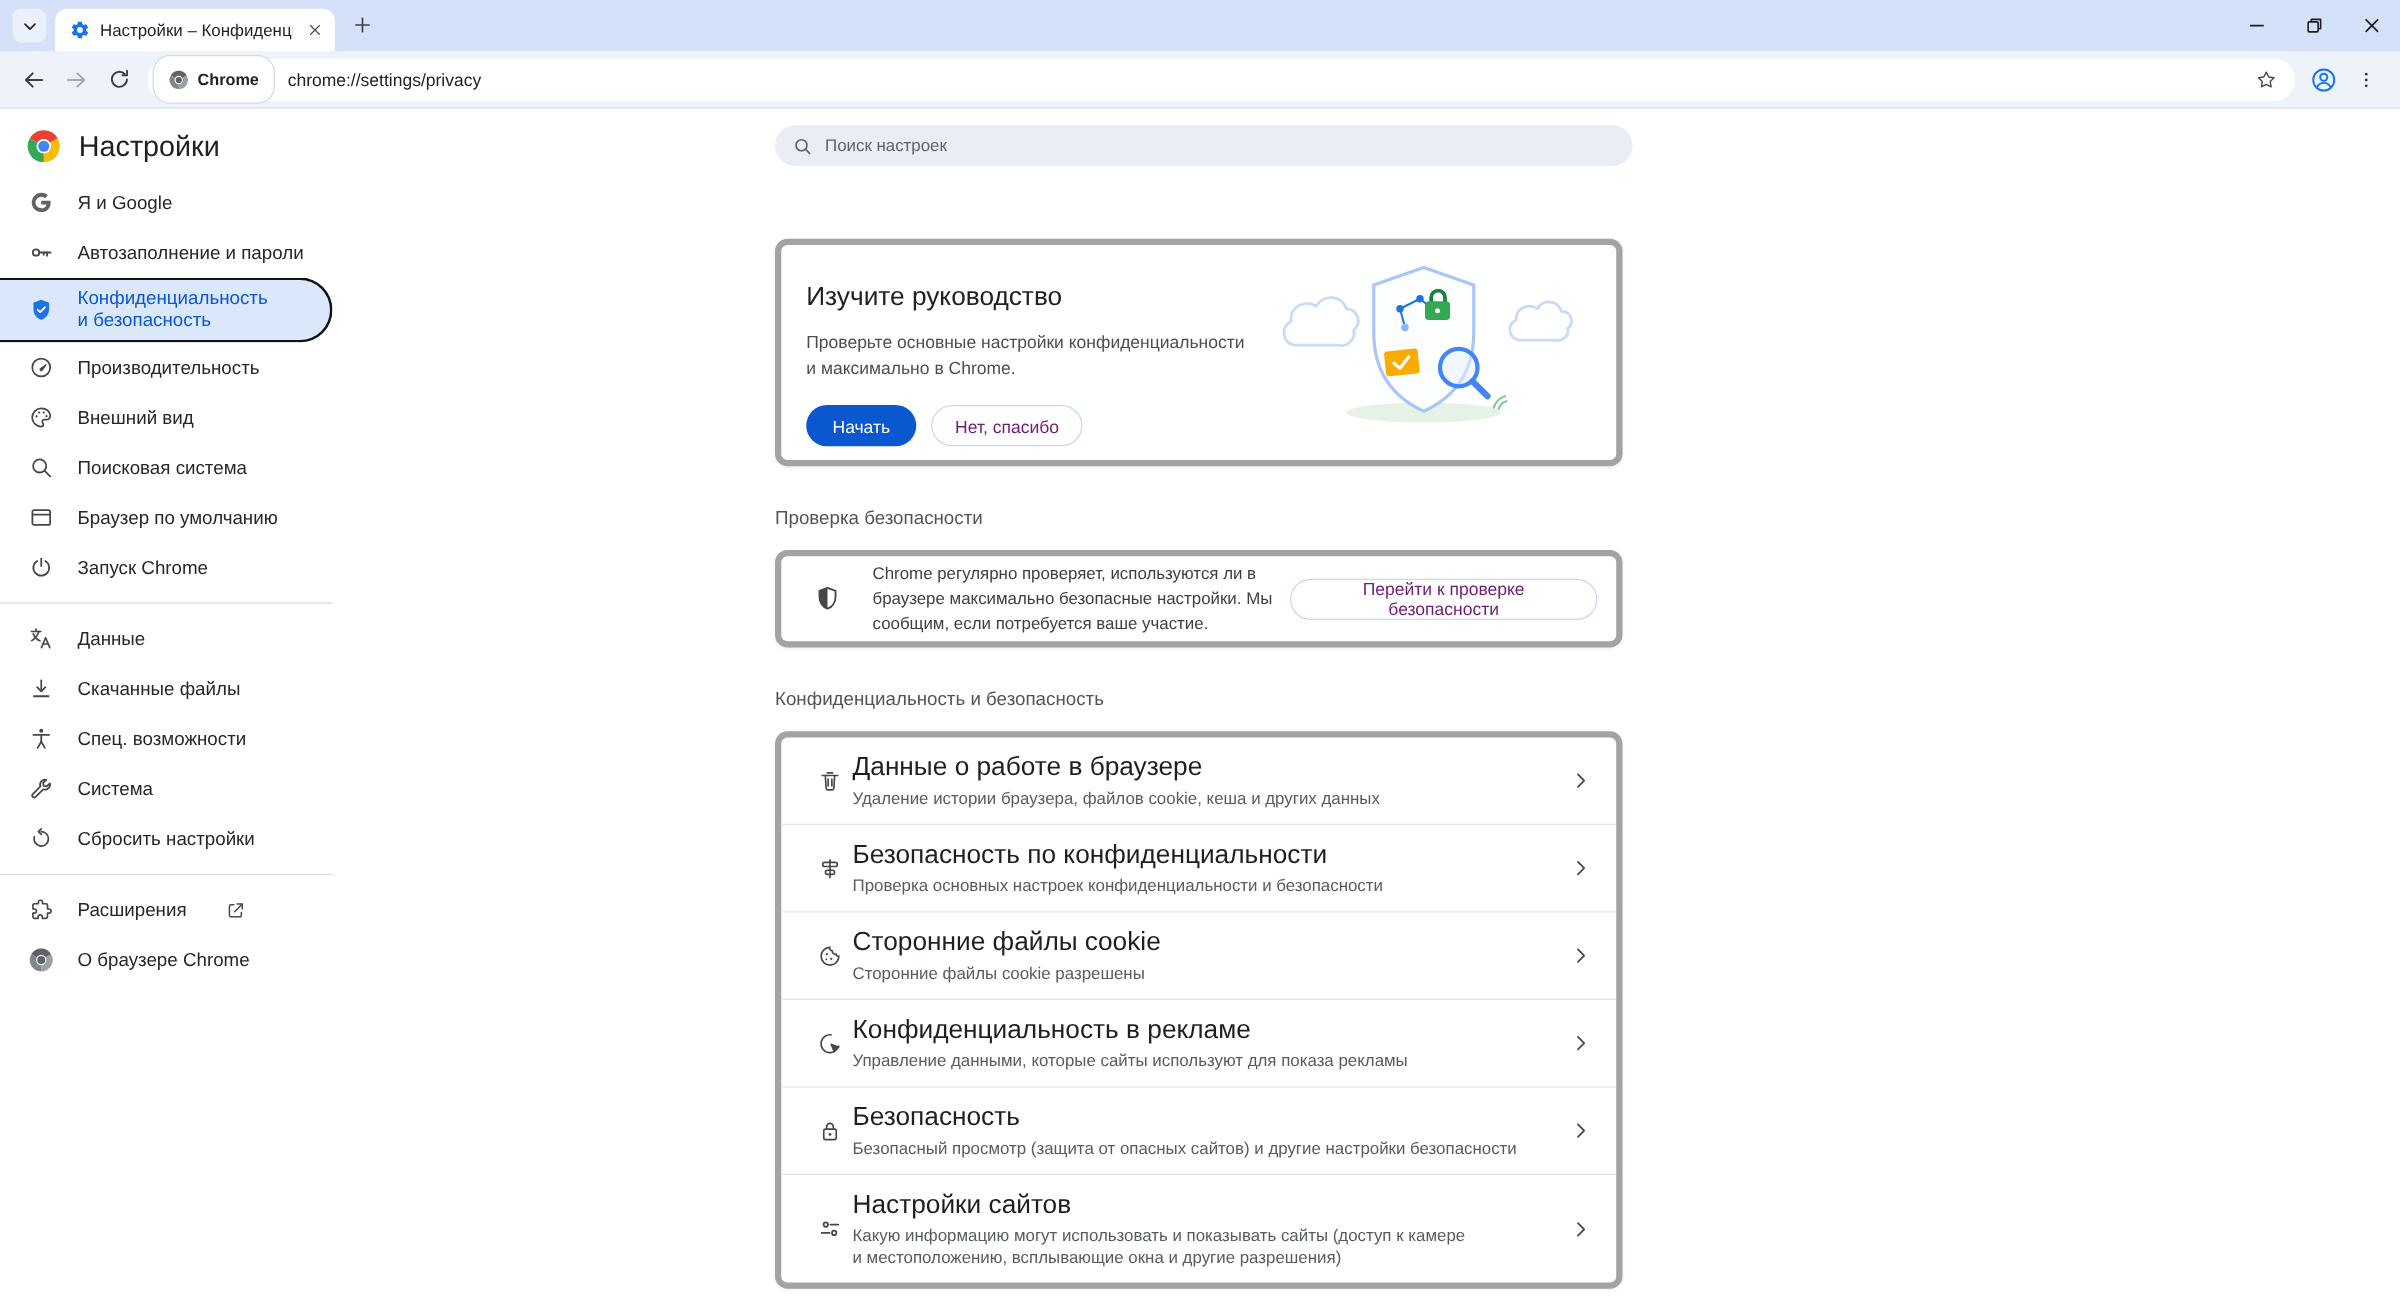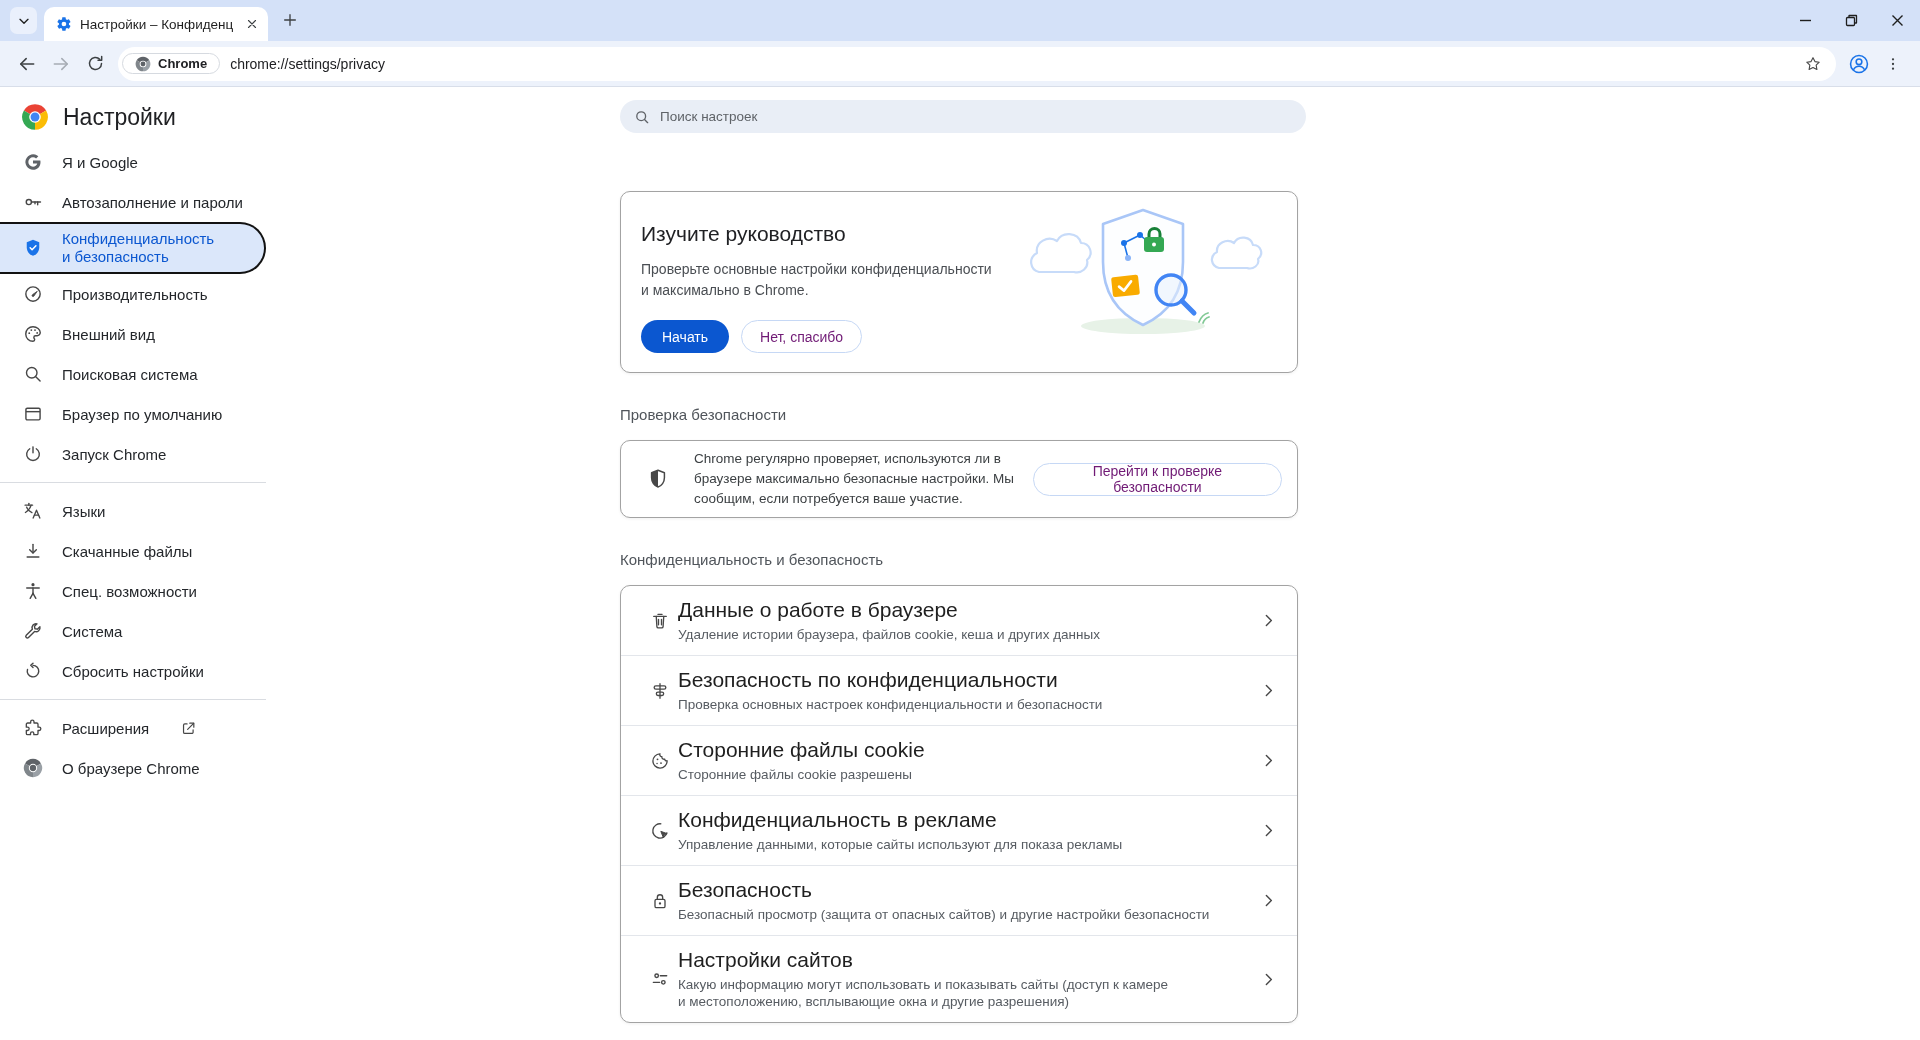--- a/index.html
+++ b/index.html
@@ -16,21 +16,21 @@
   .tab-title { flex:1; font-size:13.5px; color:#1f1f1f; white-space:nowrap; overflow:hidden; }
   .tab-close { width:20px; height:20px; flex:none; display:flex; align-items:center; justify-content:center; border-radius:50%; }
   .new-tab { width:28px; height:28px; margin:0 0 7px 8px; display:flex; align-items:center; justify-content:center; }
   .win-controls { position:absolute; right:0; top:0; height:41px; display:flex; }
   .win-btn { width:46px; height:41px; display:flex; align-items:center; justify-content:center; color:#1f1f1f; }
 
   
   .toolbar { height:46px; background:#EDF2FB; border-bottom:1px solid #D8DEE9; display:flex; align-items:center; padding:0 10px; }
   .tb-btn { width:34px; height:34px; display:flex; align-items:center; justify-content:center; flex:none; }
   .omnibox { flex:1; height:34px; background:#fff; border-radius:17px; margin:0 6px; display:flex; align-items:center; padding:0 6px 0 4px; }
-  .chip { height:21px; border:1px solid #D6DAE0; border-radius:14px; display:flex; align-items:center; gap:7px; padding:0 12px;
+  .chip { height:39px; border:1px solid #D6DAE0; border-radius:14px; display:flex; align-items:center; gap:7px; padding:0 12px;
           font-weight:bold; font-size:13px; color:#202124; background:#fff; }
   .url { flex:1; font-size:14px; color:#202124; margin-left:10px; white-space:nowrap; overflow:hidden; border:none; outline:none; background:transparent; font-family:inherit; }
   .star-btn { margin-right:8px; }
 
   
   .page { display:flex; height:831px; background:#fff; }
 
   
   .sidebar { width:266px; flex:none; padding-top:10px; }
   .brand { display:flex; align-items:center; gap:14px; padding-left:21px; height:40px; margin-bottom:5px; }
@@ -46,21 +46,21 @@
   .ext-ic { margin-left:12px; color:#474747; }
 
   
   .main { flex:1; position:relative; }
   .column { width:686px; margin-left:354px; }
   .search { margin-top:13px; width:686px; height:33px; background:#E9EEF6; border-radius:17px;
             display:flex; align-items:center; gap:10px; padding:0 14px; }
   .search input { border:none; outline:none; background:transparent; font-size:13.5px; font-family:inherit; color:#202124; flex:1; }
   .search input::placeholder { color:#5f6368; }
 
-  .card { background:#fff; border:1px solid #a3a3a3; border-radius:10px; box-shadow:0 1px 3px rgba(60,64,67,.08); width:678px; }
+  .card { background:#fff; border:5px solid #a3a3a3; border-radius:10px; box-shadow:0 1px 3px rgba(60,64,67,.08); width:678px; }
 
   .guide-card { margin-top:58px; height:182px; position:relative; padding:30px 0 0 20px; }
   .guide-title { font-size:21px; color:#202124; }
   .guide-body { margin-top:13px; font-size:14px; line-height:21px; color:#4a4e53; max-width:362px; }
   .guide-actions { margin-top:19px; display:flex; gap:12px; align-items:center; }
   .btn { height:33px; border-radius:17px; font-size:14px; font-family:inherit; font-weight:500; display:flex; align-items:center; cursor:default; }
   .btn-primary { background:#0B57D0; color:#fff; border:none; padding:0 21px; }
   .btn-outline { background:#fff; color:#701a75; border:1px solid #C6D8F5; padding:0 18px;text-align:center; }
   .guide-art { position:absolute; top:10px; right:22px; }
 
@@ -291,21 +291,21 @@
       <span class="i">
         <svg width="20" height="20" viewBox="0 0 24 24" fill="none" stroke="currentColor" stroke-width="1.6" stroke-linecap="round" stroke-linejoin="round">
             <path d="M2.5 5h9"></path>
             <path d="M7 2.8V5"></path>
             <path d="M9.7 5c-1.3 3.9-3.7 6.9-6.8 8.8"></path>
             <path d="M4.3 7.3c1.3 3.1 3.6 5.5 6.4 6.7"></path>
             <path d="M12.2 20.5l4-9.5 4 9.5"></path>
             <path d="M13.7 17h5"></path>
           </svg>
       </span>
-      <span class="lbl">Языки</span>
+      <span class="lbl">Данные</span>
     </div>
 
     <div class="nav-item">
       <span class="i">
         <svg width="20" height="20" viewBox="0 0 24 24" fill="none" stroke="currentColor" stroke-width="1.7" stroke-linecap="round" stroke-linejoin="round">
             <path d="M12 4v10"></path>
             <path d="M8 10.5l4 4 4-4"></path>
             <path d="M5 19.2h14"></path>
           </svg>
       </span>

